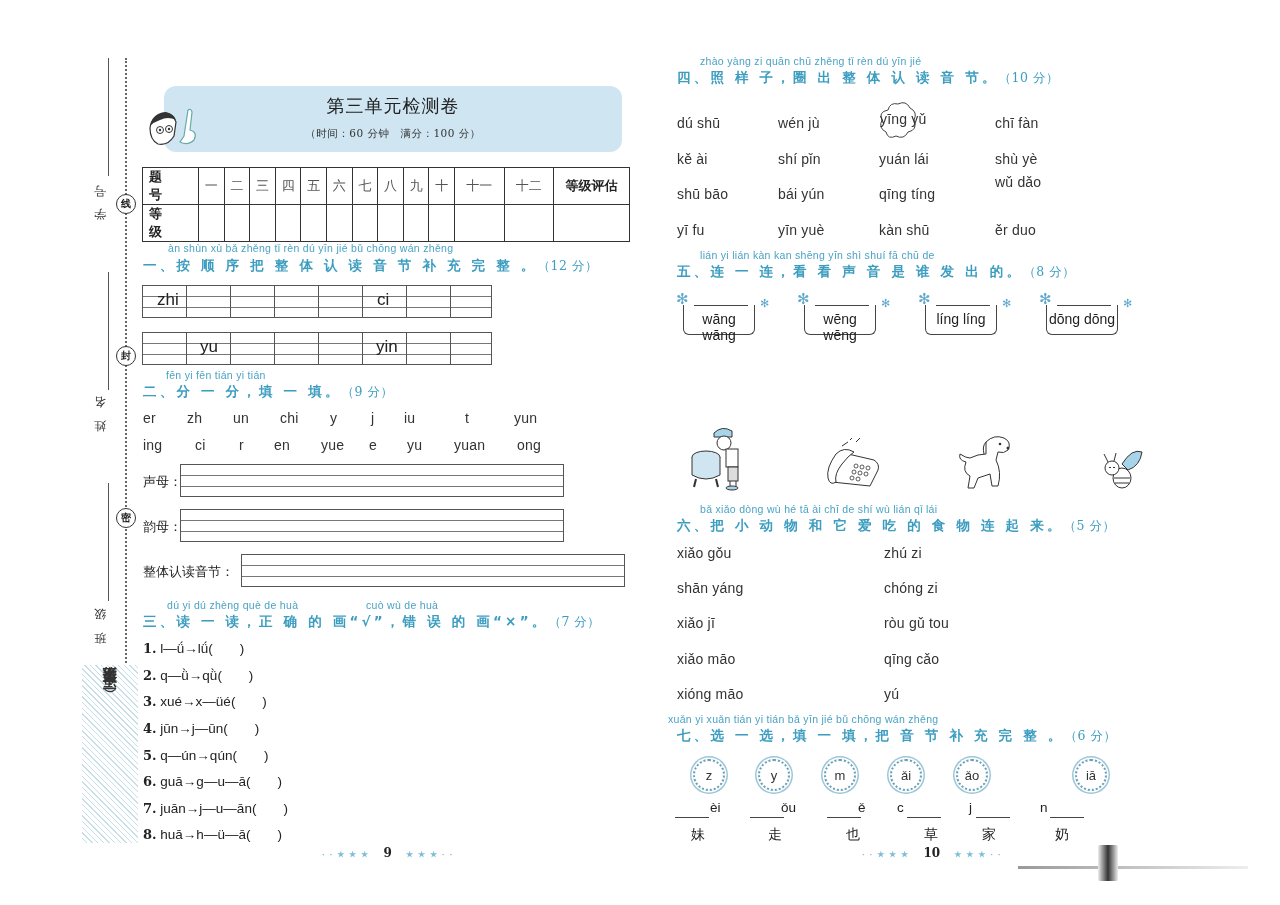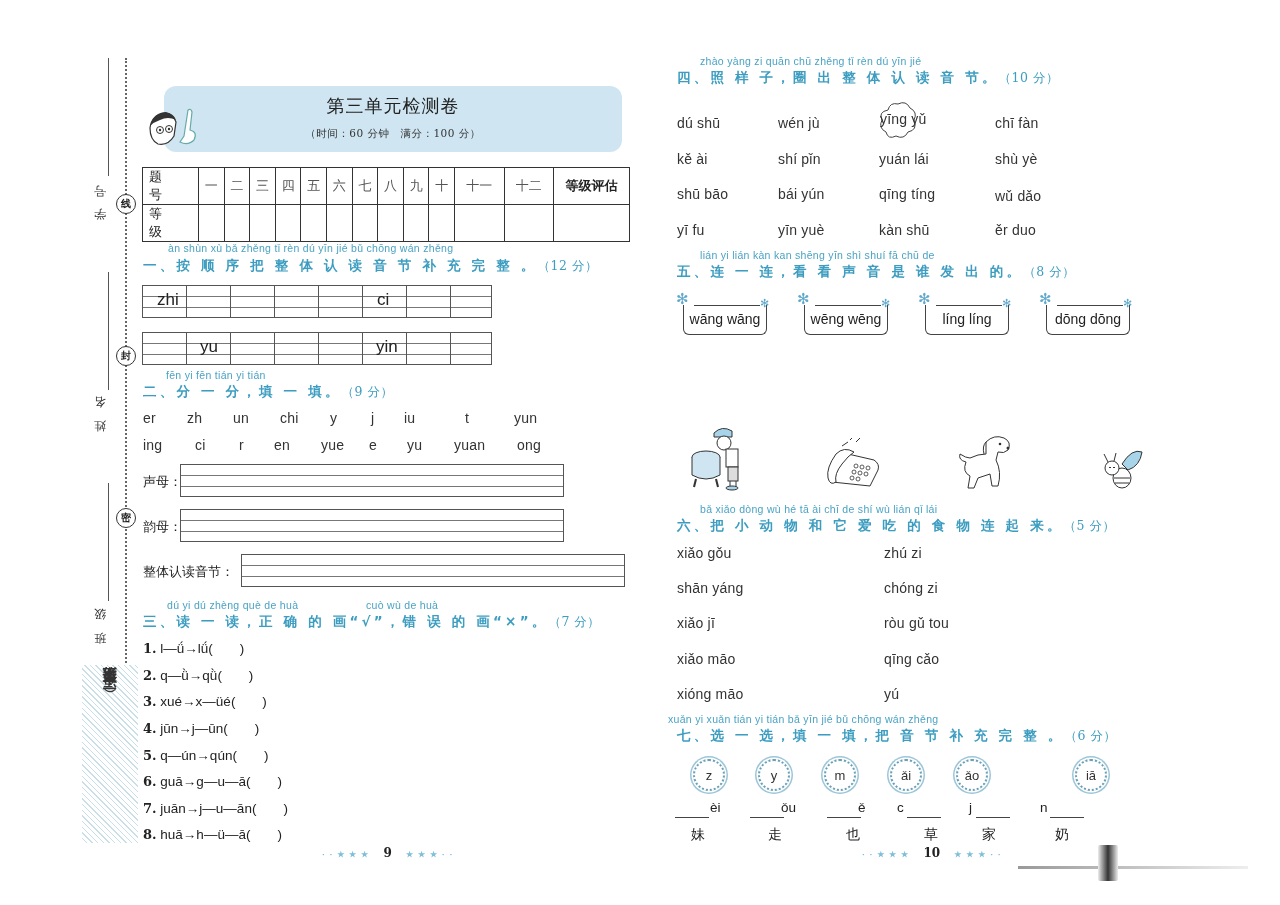--- a/index.html
+++ b/index.html
@@ -23,40 +23,40 @@
 
   
   .banner { position: absolute; left: 164px; top: 86px; width: 458px; height: 66px; background: #cfe6f2; border-radius: 12px; }
   .banner-title { position: absolute; left: 164px; top: 94px; width: 458px; text-align: center; font-size: 18px; color: #222; letter-spacing: 1px; }
   .banner-sub { position: absolute; left: 164px; top: 127px; width: 458px; text-align: center; font-size: 10.5px; color: #333; letter-spacing: 0.5px; }
   .mascot { position: absolute; left: 146px; top: 106px; width: 56px; height: 48px; }
 
   
   table.score { position: absolute; left: 142px; top: 167px; width: 488px; height: 62px; border-collapse: collapse; }
   table.score td { border: 1px solid #333; font-size: 13px; text-align: center; color: #222; }
-  table.score td.lbl { width: 56px; text-align: justify; font-weight: normal; padding: 0 6px; letter-spacing: 14px; }
+  table.score td.lbl { width: 56px; text-align: justify; font-weight: bold; padding: 0 6px; letter-spacing: 14px; }
   table.score td.num { color: #555; font-family: "DejaVu Serif", serif; }
   table.score td.grade { width: 76px; font-weight: bold; }
 
   
   .grid4 { position: absolute; border: 1px solid #555; }
   .grid4 .hl { position: absolute; left: 0; right: 0; border-top: 1px solid #777; }
   .grid4 .vc { position: absolute; top: 0; bottom: 0; border-left: 1px solid #555; }
   .grid4 .w { position: absolute; font-family: "Liberation Sans", sans-serif; font-size: 17px; color: #222; }
 
   .writebox { position: absolute; border: 1px solid #555; }
   .writebox .hl { position: absolute; left: 0; right: 0; border-top: 1px solid #777; }
 
   .item-list .it { position: absolute; left: 143px; font-size: 13.5px; font-family: "Liberation Sans", sans-serif; color: #222; white-space: nowrap; text-align: right; }
   .item-list .it b { font-family: "DejaVu Serif", serif; font-weight: bold; font-size: 13px; }
 
   .footer { position: absolute; font-family: "DejaVu Serif", serif; font-weight: bold; font-size: 12px; color: #222; }
   .stars { color: #7fbfd8; font-size: 8px; letter-spacing: 1px; }
 
-  .soundcard { position: absolute; width: 84px; height: 30px; border: 1px solid #444; border-top: none; border-radius: 0 0 6px 6px; padding-left: 31px; }
+  .soundcard { position: absolute; width: 72px; height: 30px; border: 1px solid #444; border-top: none; border-radius: 0 0 6px 6px; padding-left: 31px; }
   .soundcard .topline { position: absolute; left: 10px; right: 6px; top: 0; border-top: 1px solid #444; }
   .soundcard .txt { position: absolute; left: 0; right: 0; top: 6px; text-align: center; font-family: "Liberation Sans", sans-serif; font-size: 14px; color: #222; }
   .flower { position: absolute; color: #5fa8cc; font-size: 15px; line-height: 15px; }
 
   .bubble { position: absolute; width: 32px; height: 32px; border-radius: 50%; border: 2px dotted #6a9fb5; box-shadow: 0 0 0 1.5px #fff, 0 0 0 3px #9cc6d8; }
   .bubble span { position: absolute; left: 0; right: 0; top: 7px; text-align: center; font-family: "Liberation Sans", sans-serif; font-size: 13px; color: #333; }
   .blank { position: absolute; border-bottom: 1px solid #444; height: 1px; width: 34px; }
   .fillt { position: absolute; font-family: "Liberation Sans", sans-serif; font-size: 13.5px; color: #222; }
   .hanzi { position: absolute; font-family: "DejaVu Serif", serif; font-size: 14px; color: #222; }
 
@@ -241,21 +241,21 @@
   <div class="abs" style="left:995px;top:115px">chī  fàn</div>
 
   <div class="abs" style="left:677px;top:151px">kě  ài</div>
   <div class="abs" style="left:778px;top:151px">shí  pǐn</div>
   <div class="abs" style="left:879px;top:151px">yuán  lái</div>
   <div class="abs" style="left:995px;top:151px">shù  yè</div>
 
   <div class="abs" style="left:677px;top:186px">shū  bāo</div>
   <div class="abs" style="left:778px;top:186px">bái  yún</div>
   <div class="abs" style="left:879px;top:186px">qīng  tíng</div>
-  <div class="abs" style="left:995px;top:188px">wǔ  dǎo</div>
+  <div class="abs" style="left:995px;top:174px">wǔ  dǎo</div>
 
   <div class="abs" style="left:677px;top:222px">yī  fu</div>
   <div class="abs" style="left:778px;top:222px">yīn  yuè</div>
   <div class="abs" style="left:879px;top:222px">kàn  shū</div>
   <div class="abs" style="left:995px;top:222px">ěr  duo</div>
 </div>
 
 <div class="abs pinyin-hint" style="left:700px;top:249px">lián yi lián kàn kan shēng yīn shì shuí fā chū de</div>
 <div class="abs qtitle" style="left:677px;top:263px">
   <span>五、连 一 连，看 看  声  音 是 谁 发 出 的。</span><span class="score">（8 分）</span>

